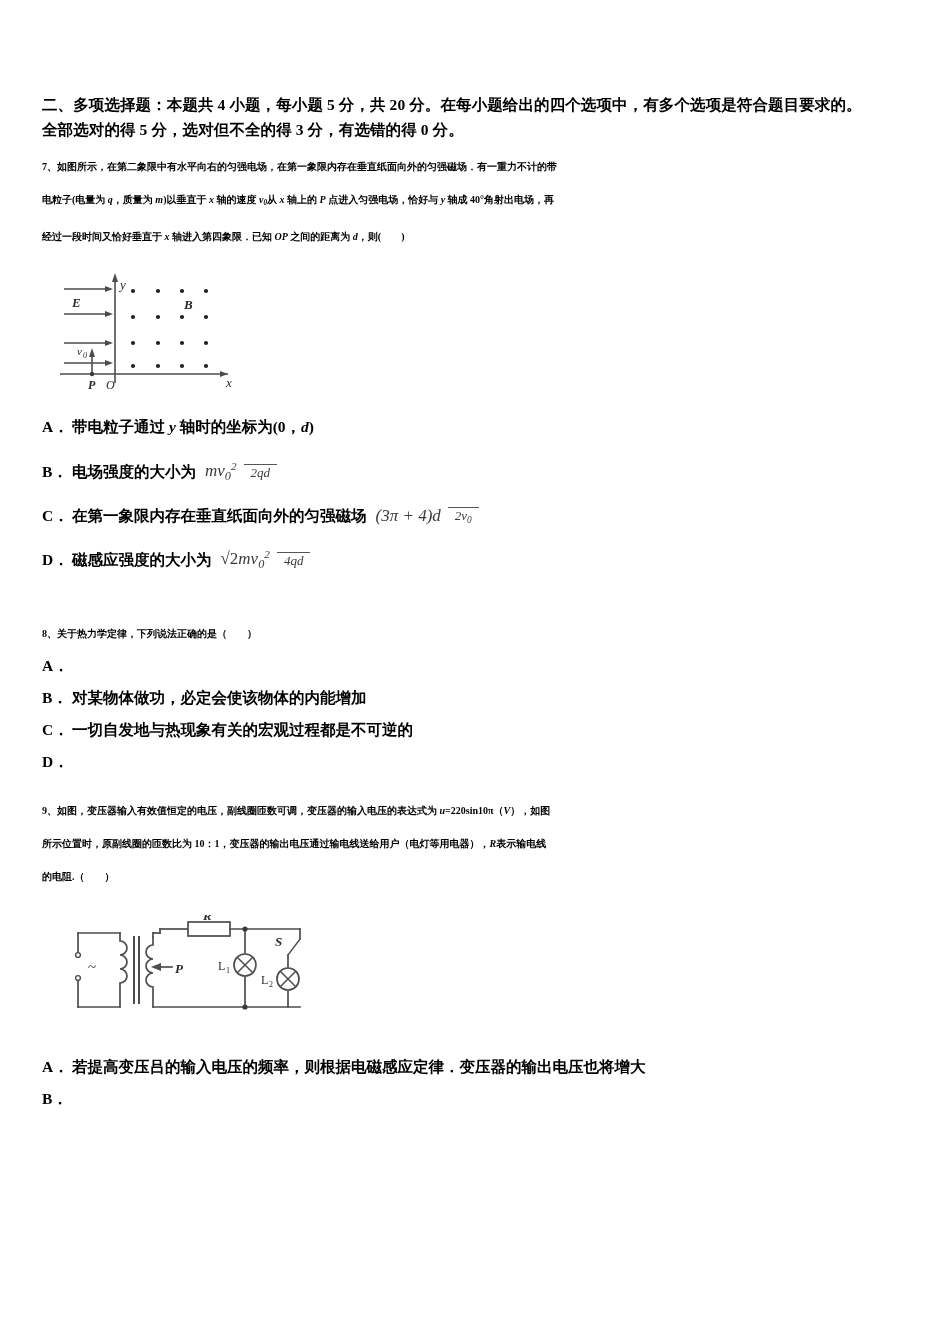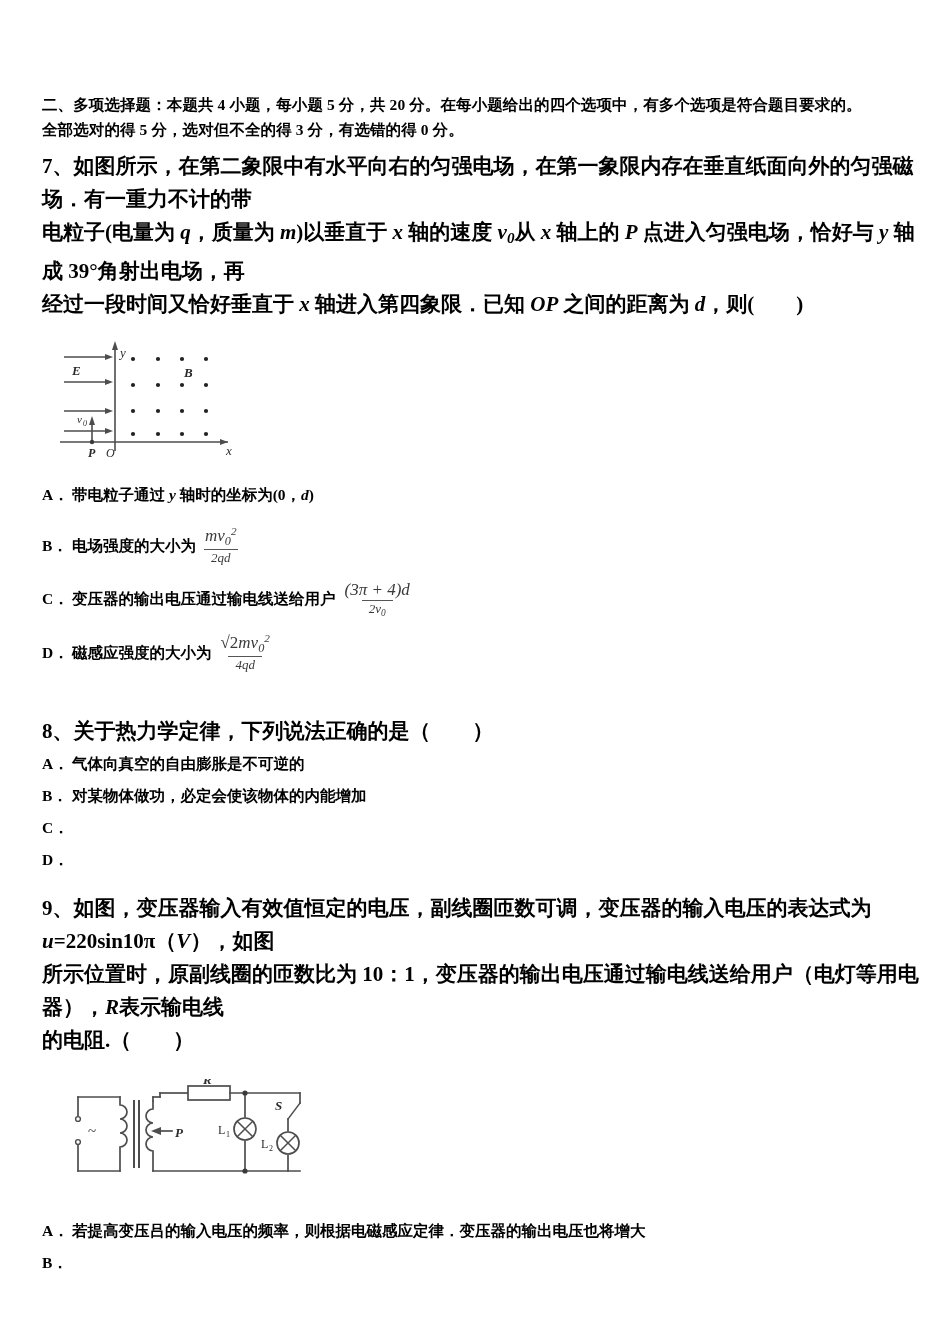--- a/index.html
+++ b/index.html
@@ -34,21 +34,21 @@
   .section-head {
     font-size: 15.5px;
     line-height: 25px;
     font-weight: 600;
     letter-spacing: 0.1px;
     margin-bottom: 6px;
   }
   .section-head .ln { display: block; }
 
   .q-stem {
-    font-size: 21px;
+    font-size: 10px;
     line-height: 33px;
     font-weight: 600;
     margin-top: 8px;
   }
   .q-stem .ln { display: block; }
 
   .opt {
     font-size: 15.5px;
     line-height: 32px;
     font-weight: 600;
@@ -64,21 +64,21 @@
   }
   .opt .txt { font-weight: 600; }
 
   .it { font-style: italic; font-family: "Liberation Serif", serif; font-weight: 600; }
   .sub { font-size: 0.72em; vertical-align: -0.28em; font-style: italic; }
   .sup { font-size: 0.66em; vertical-align: 0.55em; font-style: italic; }
 
   
   .frac {
     display: inline-flex;
-    flex-direction: column;
+    flex-direction: row;
     align-items: center;
     vertical-align: middle;
     font-family: "Liberation Serif", serif;
     font-style: italic;
     font-weight: 400;
     color: #3a3a3a;
     margin: 0 2px;
     line-height: 1.12;
   }
   .frac .num {
@@ -130,21 +130,21 @@
 <div class="page">
 <div class="content">
 
   <div class="section-head">
     <span class="ln">二、多项选择题：本题共 4 小题，每小题 5 分，共 20 分。在每小题给出的四个选项中，有多个选项是符合题目要求的。</span>
     <span class="ln">全部选对的得 5 分，选对但不全的得 3 分，有选错的得 0 分。</span>
   </div>
 
   <div class="q-stem">
     <span class="ln">7、如图所示，在第二象限中有水平向右的匀强电场，在第一象限内存在垂直纸面向外的匀强磁场．有一重力不计的带</span>
-    <span class="ln"><span>电粒子(电量为 </span><span class="it">q</span><span>，质量为 </span><span class="it">m</span><span>)以垂直于 </span><span class="it">x</span><span> 轴的速度 </span><span class="it">v</span><span class="sub">0</span><span>从 </span><span class="it">x</span><span> 轴上的 </span><span class="it">P</span><span> 点进入匀强电场，恰好与 </span><span class="it">y</span><span> 轴成 39°角射出电场，再</span></span>
+    <span class="ln"><span>电粒子(电量为 </span><span class="it">q</span><span>，质量为 </span><span class="it">m</span><span>)以垂直于 </span><span class="it">x</span><span> 轴的速度 </span><span class="it">v</span><span class="sub">0</span><span>从 </span><span class="it">x</span><span> 轴上的 </span><span class="it">P</span><span> 点进入匀强电场，恰好与 </span><span class="it">y</span><span> 轴成 40°角射出电场，再</span></span>
     <span class="ln"><span>经过一段时间又恰好垂直于 </span><span class="it">x</span><span> 轴进入第四象限．已知 </span><span class="it">OP</span><span> 之间的距离为 </span><span class="it">d</span><span>，则(　　)</span></span>
   </div>
 
   <div class="fig1-wrap">
     <svg class="fig1" width="190" height="128" viewBox="0 0 190 128">
       <g stroke="#4d4d4d" stroke-width="1.6" fill="none">
 
         <line x1="2" y1="107" x2="170" y2="107"></line>
         <polygon points="170,107 162,104 162,110" fill="#4d4d4d" stroke="none"></polygon>
 
@@ -207,21 +207,21 @@
     <span class="tag">B．</span>
     <span class="txt">电场强度的大小为</span>
     <span class="frac">
       <span class="num"><span>mv</span><span class="sub">0</span><span class="sup">2</span></span>
       <span class="den">2qd</span>
     </span>
   </div>
 
   <div class="opt opt-frac">
     <span class="tag">C．</span>
-    <span class="txt">变压器的输出电压通过输电线送给用户</span>
+    <span class="txt">在第一象限内存在垂直纸面向外的匀强磁场</span>
     <span class="frac">
       <span class="num">(3π + 4)d</span>
       <span class="den"><span>2v</span><span class="sub">0</span></span>
     </span>
   </div>
 
   <div class="opt opt-frac">
     <span class="tag">D．</span>
     <span class="txt">磁感应强度的大小为</span>
     <span class="frac">
@@ -230,28 +230,28 @@
     </span>
   </div>
 
   <div class="gap-lg"></div>
 
   <div class="q-stem">
     <span class="ln">8、关于热力学定律，下列说法正确的是（　　）</span>
   </div>
   <div class="opt">
     <span class="tag">A．</span>
-    <span class="txt">气体向真空的自由膨胀是不可逆的</span>
   </div>
   <div class="opt">
     <span class="tag">B．</span>
     <span class="txt">对某物体做功，必定会使该物体的内能增加</span>
   </div>
   <div class="opt">
     <span class="tag">C．</span>
+    <span class="txt">一切自发地与热现象有关的宏观过程都是不可逆的</span>
   </div>
   <div class="opt">
     <span class="tag">D．</span>
   </div>
 
   <div class="gap-sm"></div>
 
   <div class="q-stem">
     <span class="ln"><span>9、如图，变压器输入有效值恒定的电压，副线圈匝数可调，变压器的输入电压的表达式为 </span><span class="it">u</span><span>=220sin10π（</span><span class="it">V</span><span>），如图</span></span>
     <span class="ln"><span>所示位置时，原副线圈的匝数比为 10：1，变压器的输出电压通过输电线送给用户（电灯等用电器），</span><span class="it">R</span><span>表示输电线</span></span>

